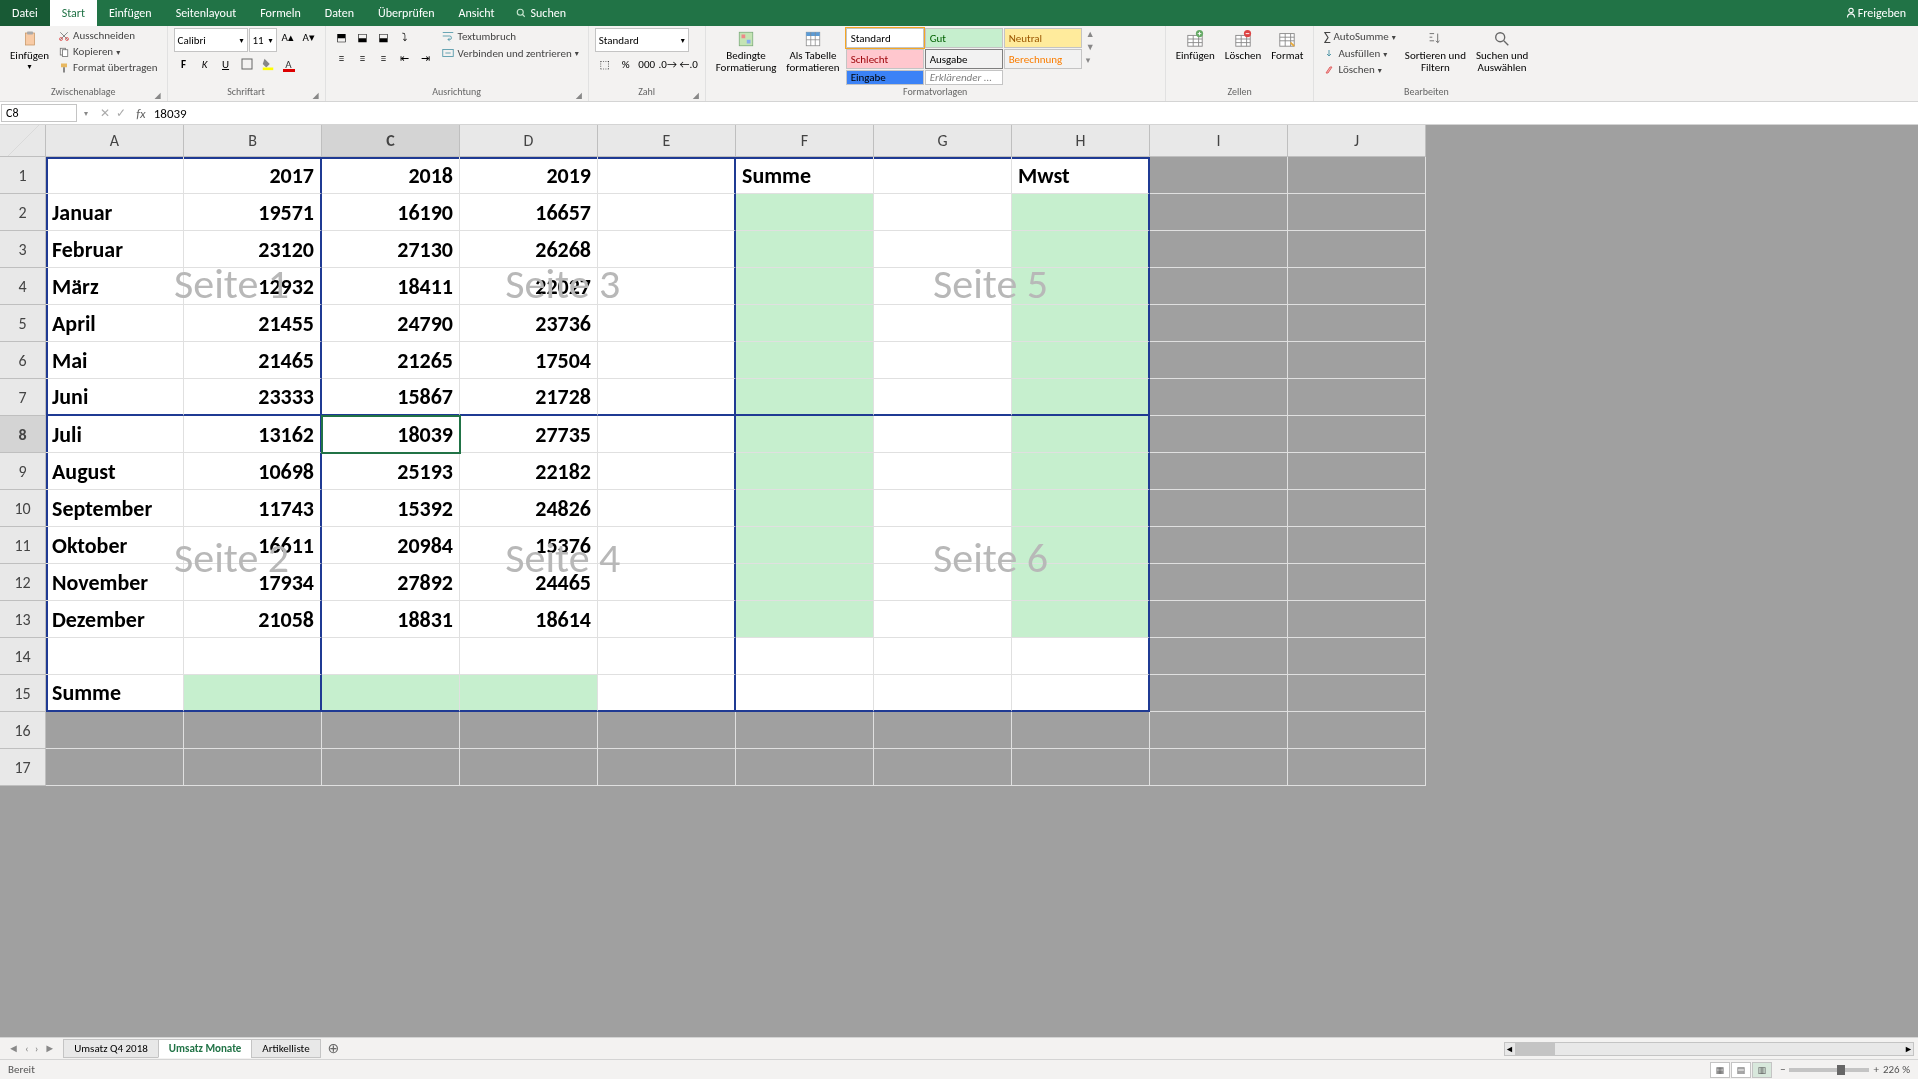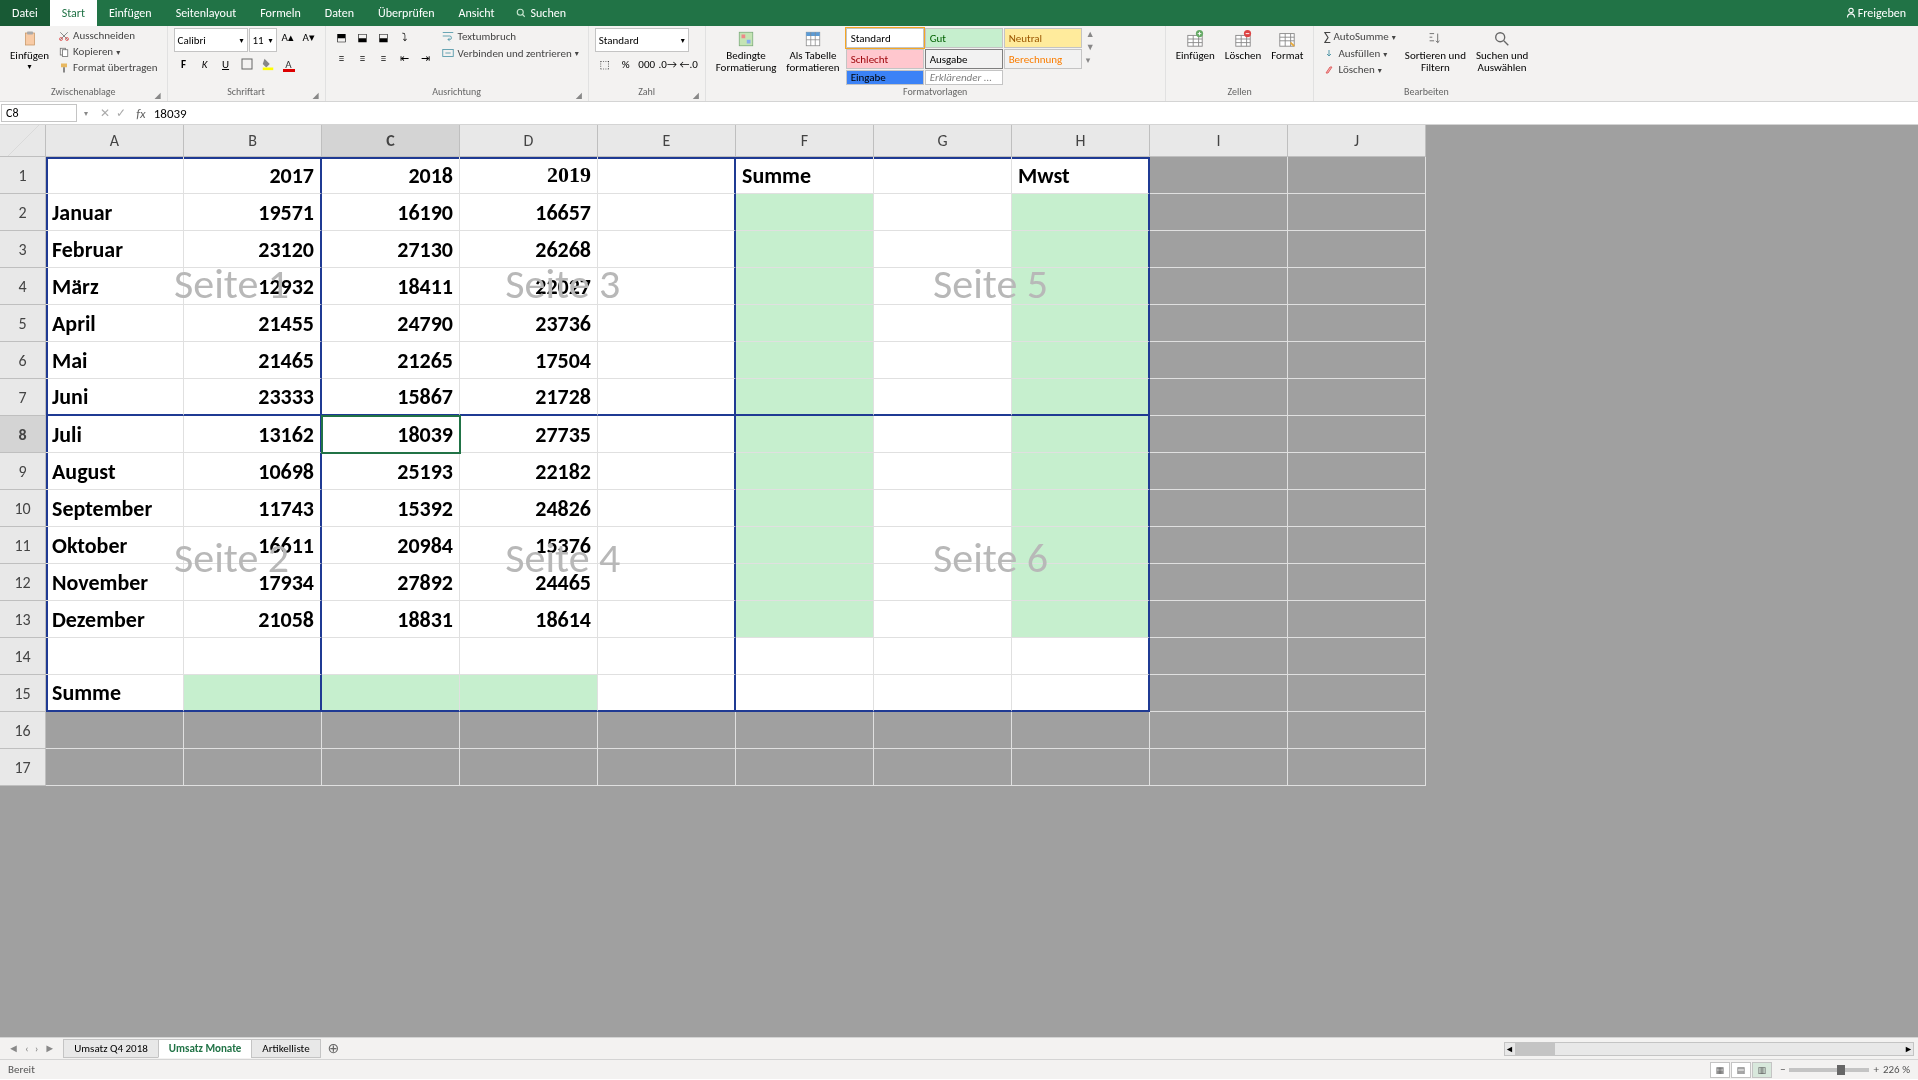--- a/index.html
+++ b/index.html
@@ -382,21 +382,21 @@
       <div class="colhdr">E</div>
       <div class="colhdr">F</div>
       <div class="colhdr">G</div>
       <div class="colhdr">H</div>
       <div class="colhdr">I</div>
       <div class="colhdr">J</div>
       <div class="rowhdr">1</div>
       <div class="cell" style="box-shadow: rgb(31, 58, 147) 2px 0px 0px inset, rgb(31, 58, 147) 0px 2px 0px inset;"></div>
       <div class="cell num page-break-v" style="box-shadow: rgb(31, 58, 147) 0px 2px 0px inset;">2017</div>
       <div class="cell num" style="box-shadow: rgb(31, 58, 147) 0px 2px 0px inset;">2018</div>
-      <div class="cell num" style="box-shadow: rgb(31, 58, 147) 0px 2px 0px inset; font-family: Liberation Serif, serif;">2019</div>
+      <div class="cell num" style="box-shadow: rgb(31, 58, 147) 0px 2px 0px inset;">2019</div>
       <div class="cell page-break-v" style="box-shadow: rgb(31, 58, 147) 0px 2px 0px inset;"></div>
       <div class="cell" style="box-shadow: rgb(31, 58, 147) 0px 2px 0px inset;">Summe</div>
       <div class="cell" style="box-shadow: rgb(31, 58, 147) 0px 2px 0px inset;"></div>
       <div class="cell page-break-v" style="box-shadow: rgb(31, 58, 147) 0px 2px 0px inset;">Mwst</div>
       <div class="cell out-of-print"></div>
       <div class="cell out-of-print"></div>
       <div class="rowhdr">2</div>
       <div class="cell" style="box-shadow: rgb(31, 58, 147) 2px 0px 0px inset;">Januar</div>
       <div class="cell num page-break-v">19571</div>
       <div class="cell num">16190</div>

